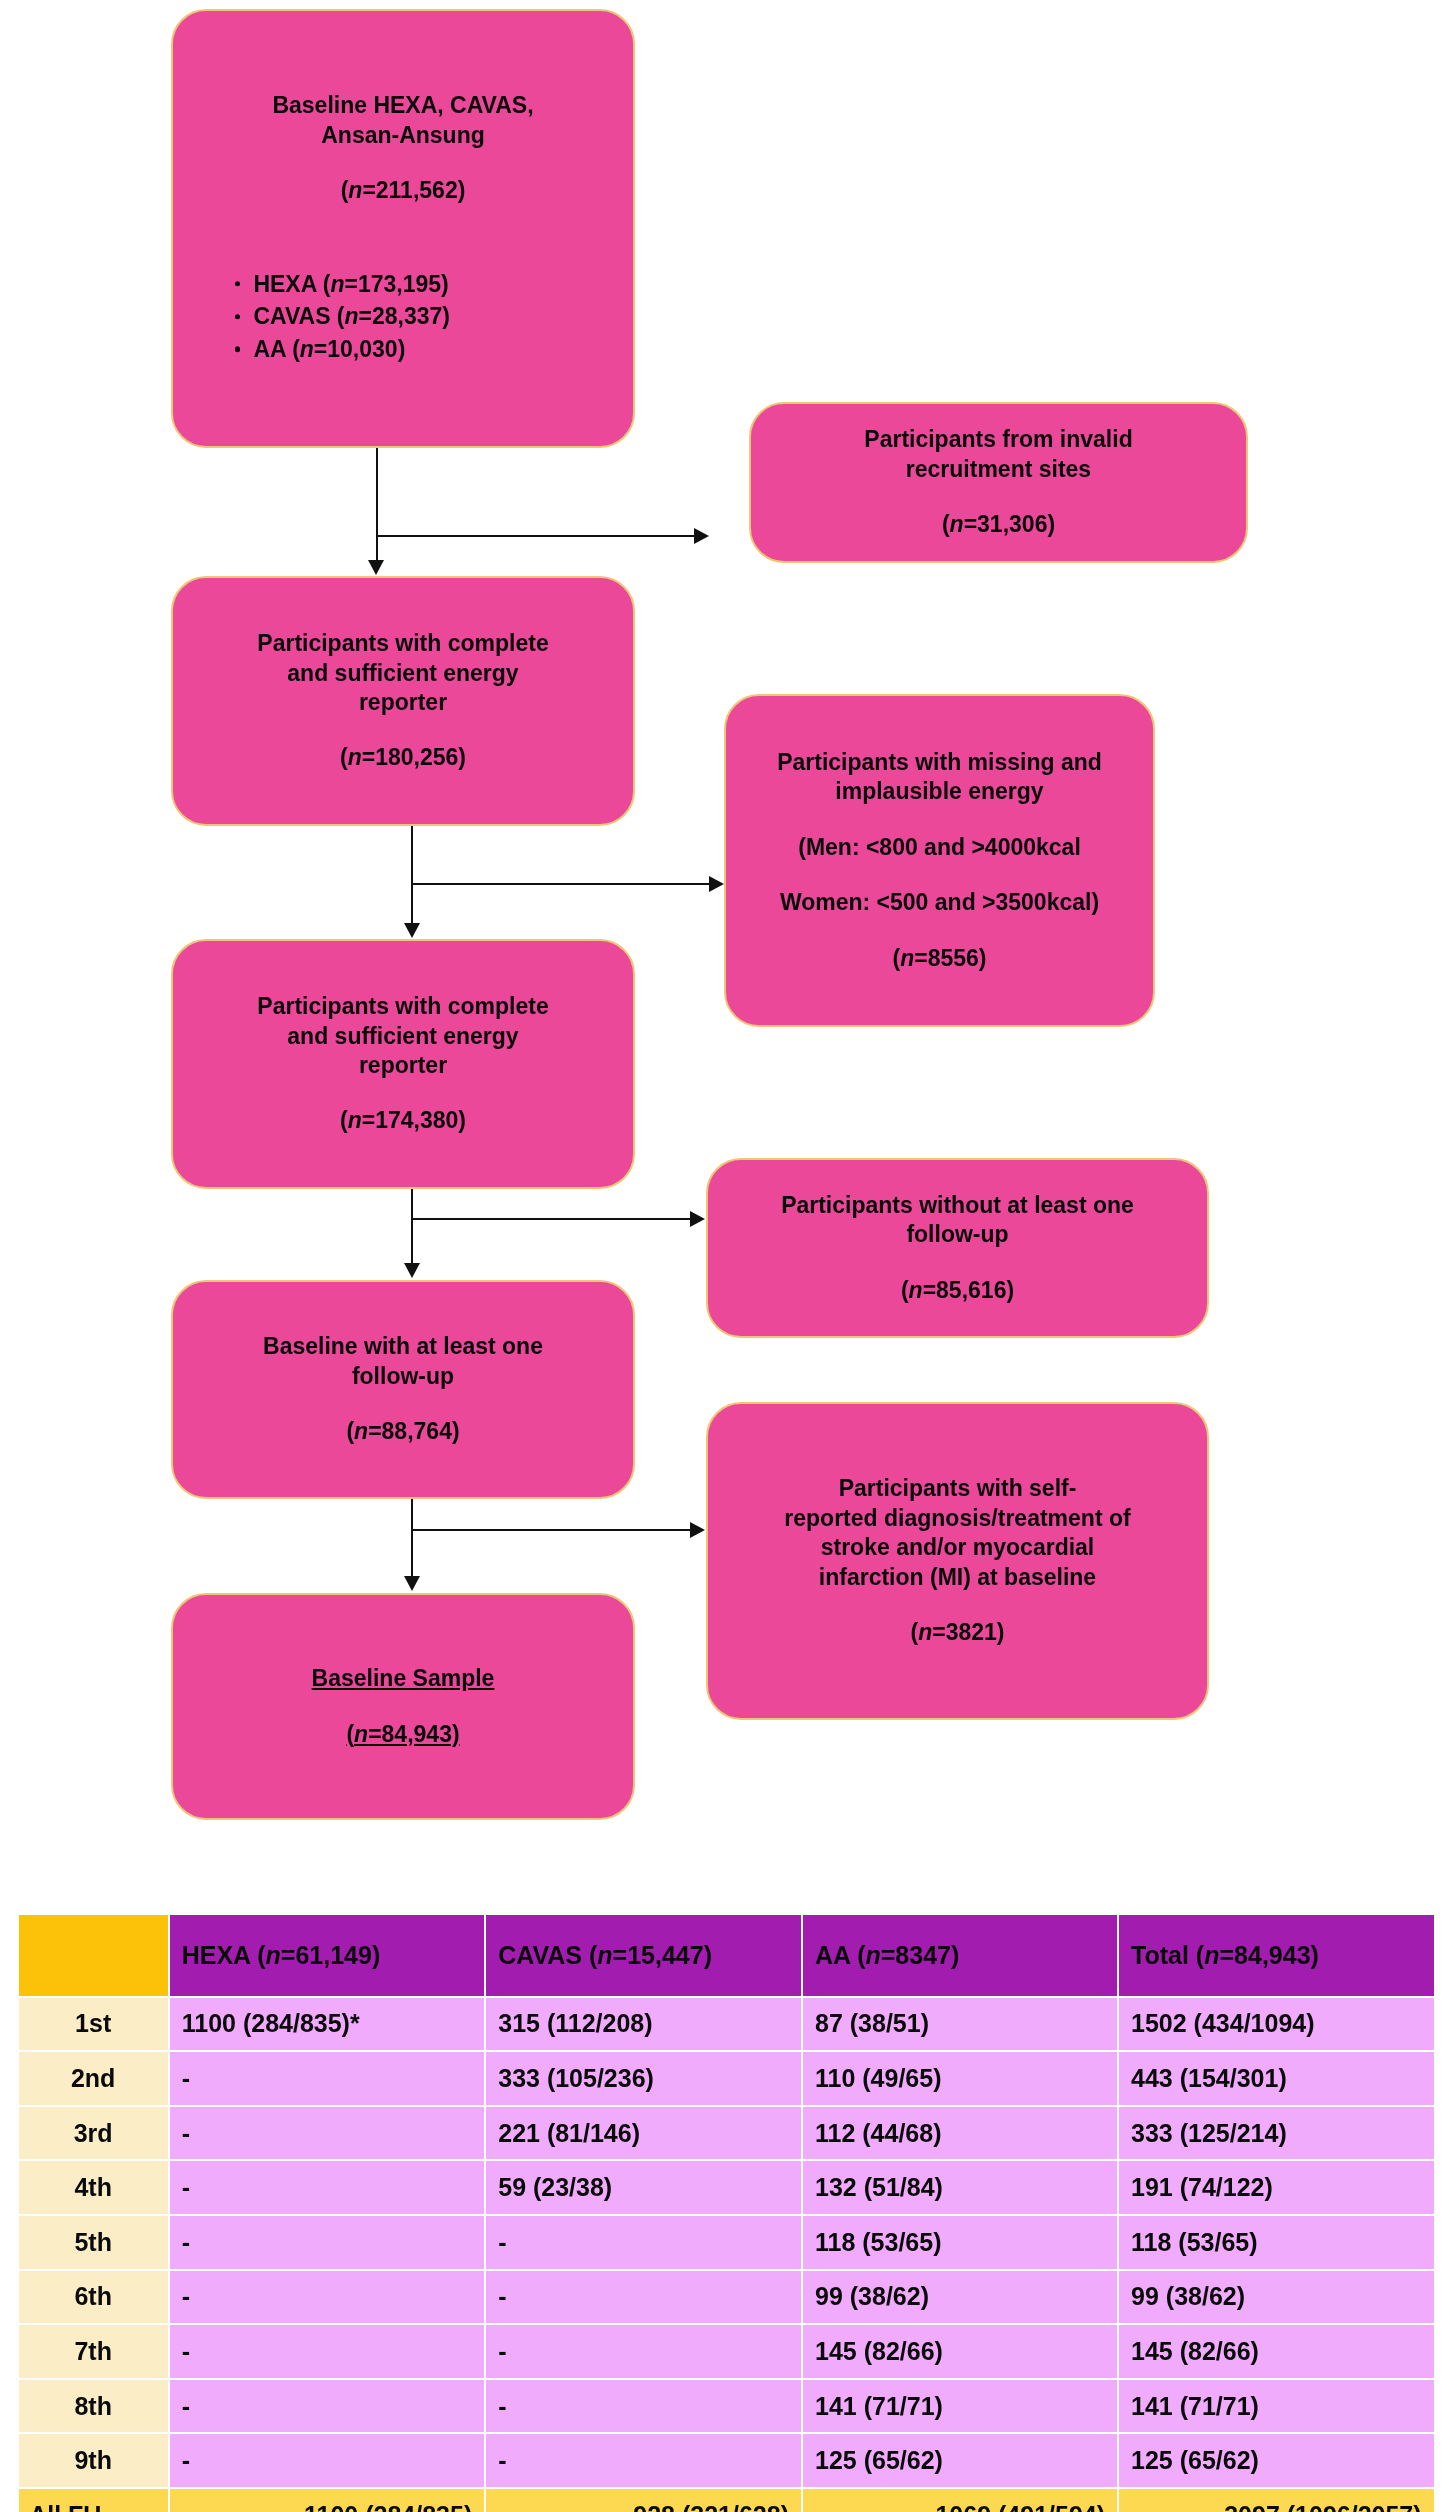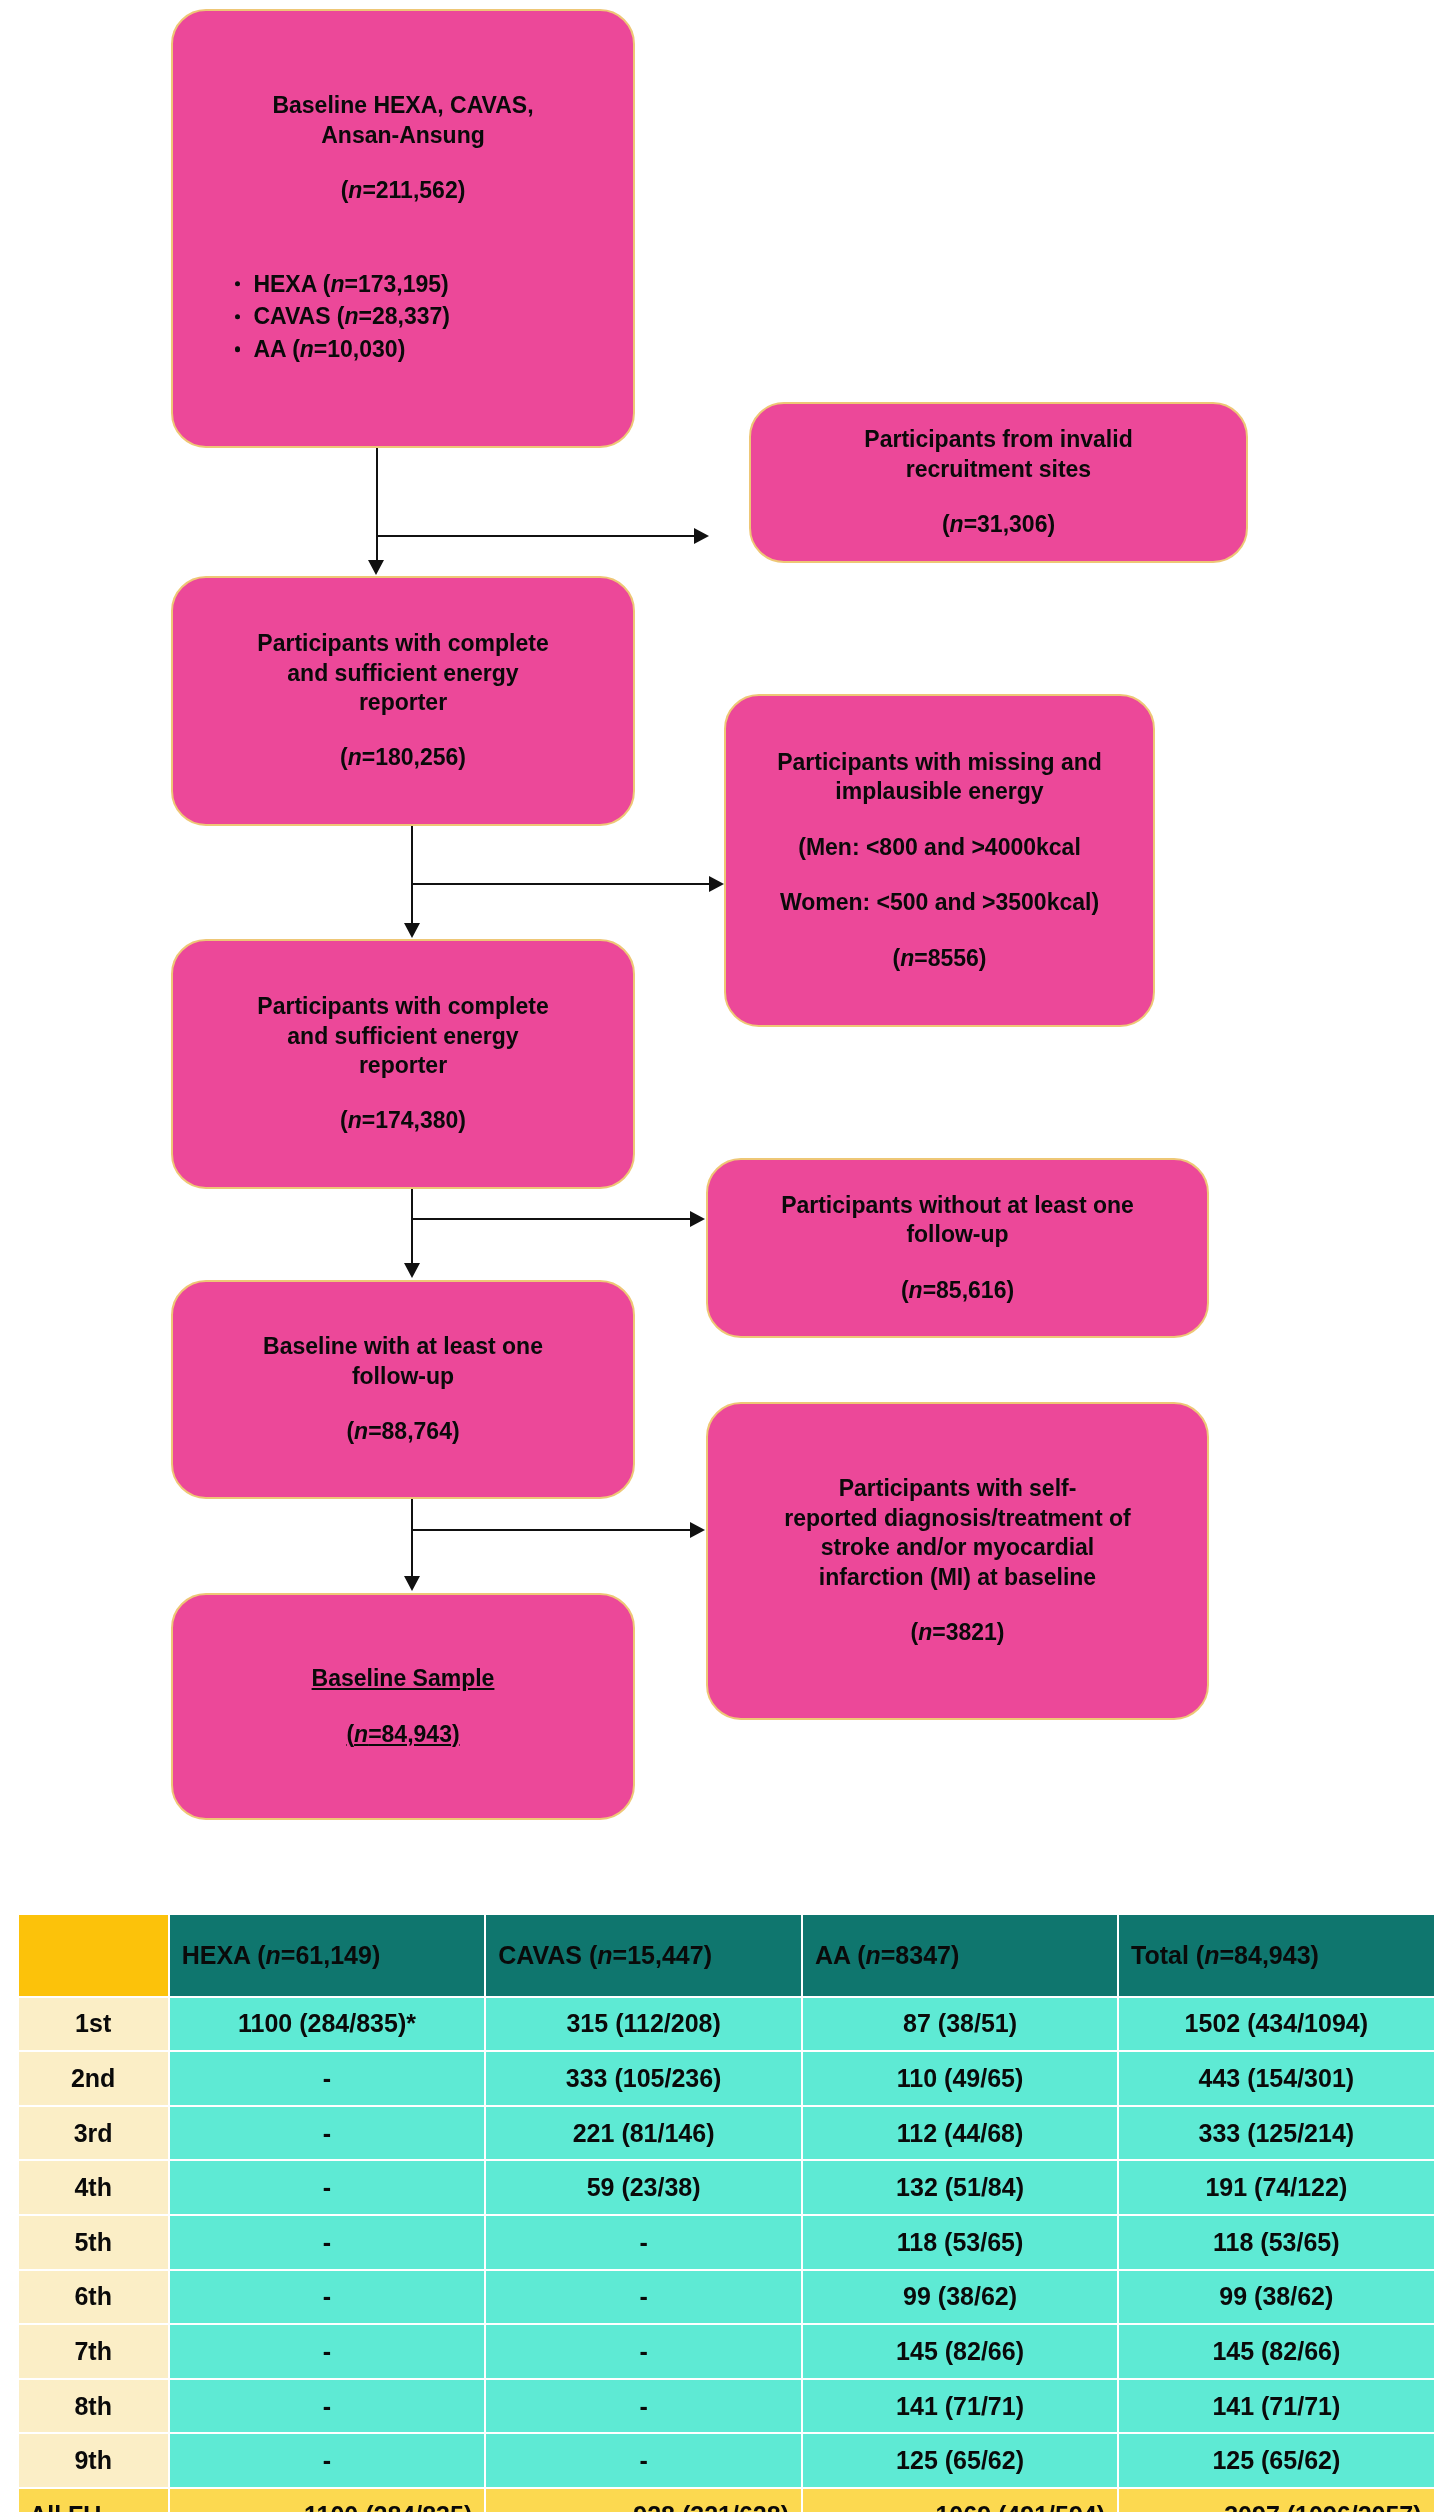--- a/index.html
+++ b/index.html
@@ -105,30 +105,30 @@
     border-spacing: 2.3px;
     font-weight: bold;
     font-size: 25px;
     color: #0a0a0a;
   }
   #fu-table th, #fu-table td {
     padding: 6.8px 12px;
     white-space: nowrap;
   }
   #fu-table thead th {
-    background: #0f766e;
+    background: #a21caf;
     text-align: left;
     font-size: 25px;
     height: 67px;
     vertical-align: middle;
   }
   #fu-table thead th.corner { background: #fcc20a; }
   #fu-table tbody td {
-    background: #5eead4;
-    text-align: center;
+    background: #f0abfc;
+    text-align: left;
     height: 39px;
     vertical-align: middle;
   }
   #fu-table tbody td.rowlab {
     text-align: center;
     background: #fbeec6;
   }
   #fu-table tbody tr.total td {
     background: #fcd950;
     text-align: right;

